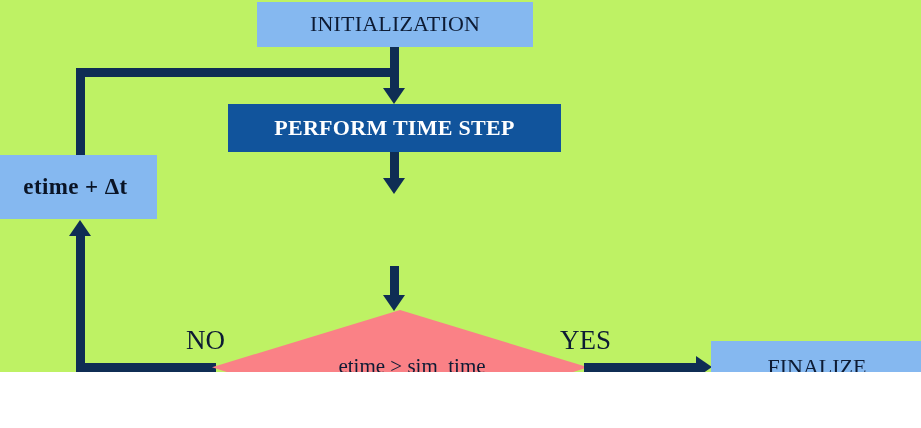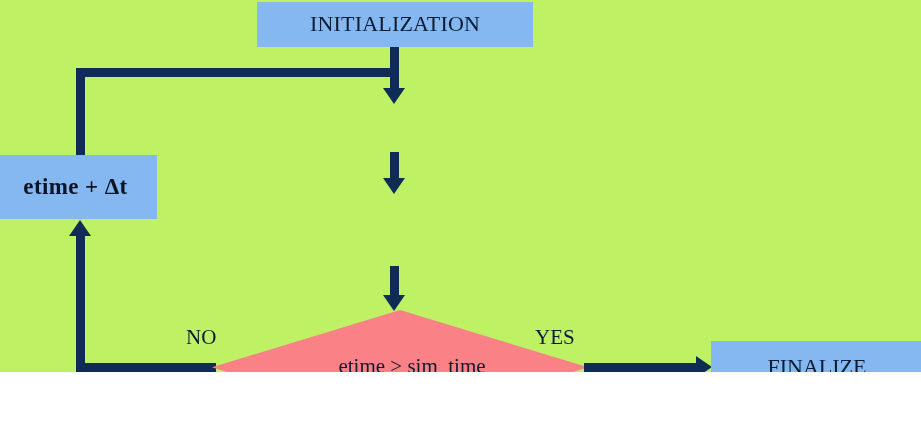--- a/index.html
+++ b/index.html
@@ -123,39 +123,40 @@
     border-bottom: 16px solid #0f2d54;
   }
   .arrow-right {
     border-top: 11px solid transparent;
     border-bottom: 11px solid transparent;
     border-left: 16px solid #0f2d54;
   }
   .branch-label {
     position: absolute;
     color: #0d1b34;
-    font-size: 21px;
+    font-size: 27px;
     white-space: nowrap;
   }
   .label-no { left: 186px; top: 325px; }
-  .label-yes { left: 535px; top: 325px; }
+  .label-yes { left: 560px; top: 325px; }
 </style>
 </head>
 <body>
 
 <div id="canvas">
 
   <div class="node node-init">INITIALIZATION</div>
 
   <div class="edge" style="left:390px; top:47px; width:9px; height:41px;"></div>
   <div class="arrowhead arrow-down" style="left:383px; top:88px;"></div>
 
   <div class="edge" style="left:76px; top:68px; width:9px; height:92px;"></div>
   <div class="edge" style="left:76px; top:68px; width:320px; height:9px;"></div>
 
+  <div class="node node-step">PERFORM TIME STEP</div>
 
   <div class="edge" style="left:390px; top:152px; width:9px; height:26px;"></div>
   <div class="arrowhead arrow-down" style="left:383px; top:178px;"></div>
 
 
   <div class="edge" style="left:390px; top:266px; width:9px; height:29px;"></div>
   <div class="arrowhead arrow-down" style="left:383px; top:295px;"></div>
 
   <div class="node node-etime">etime + Δt</div>
 

